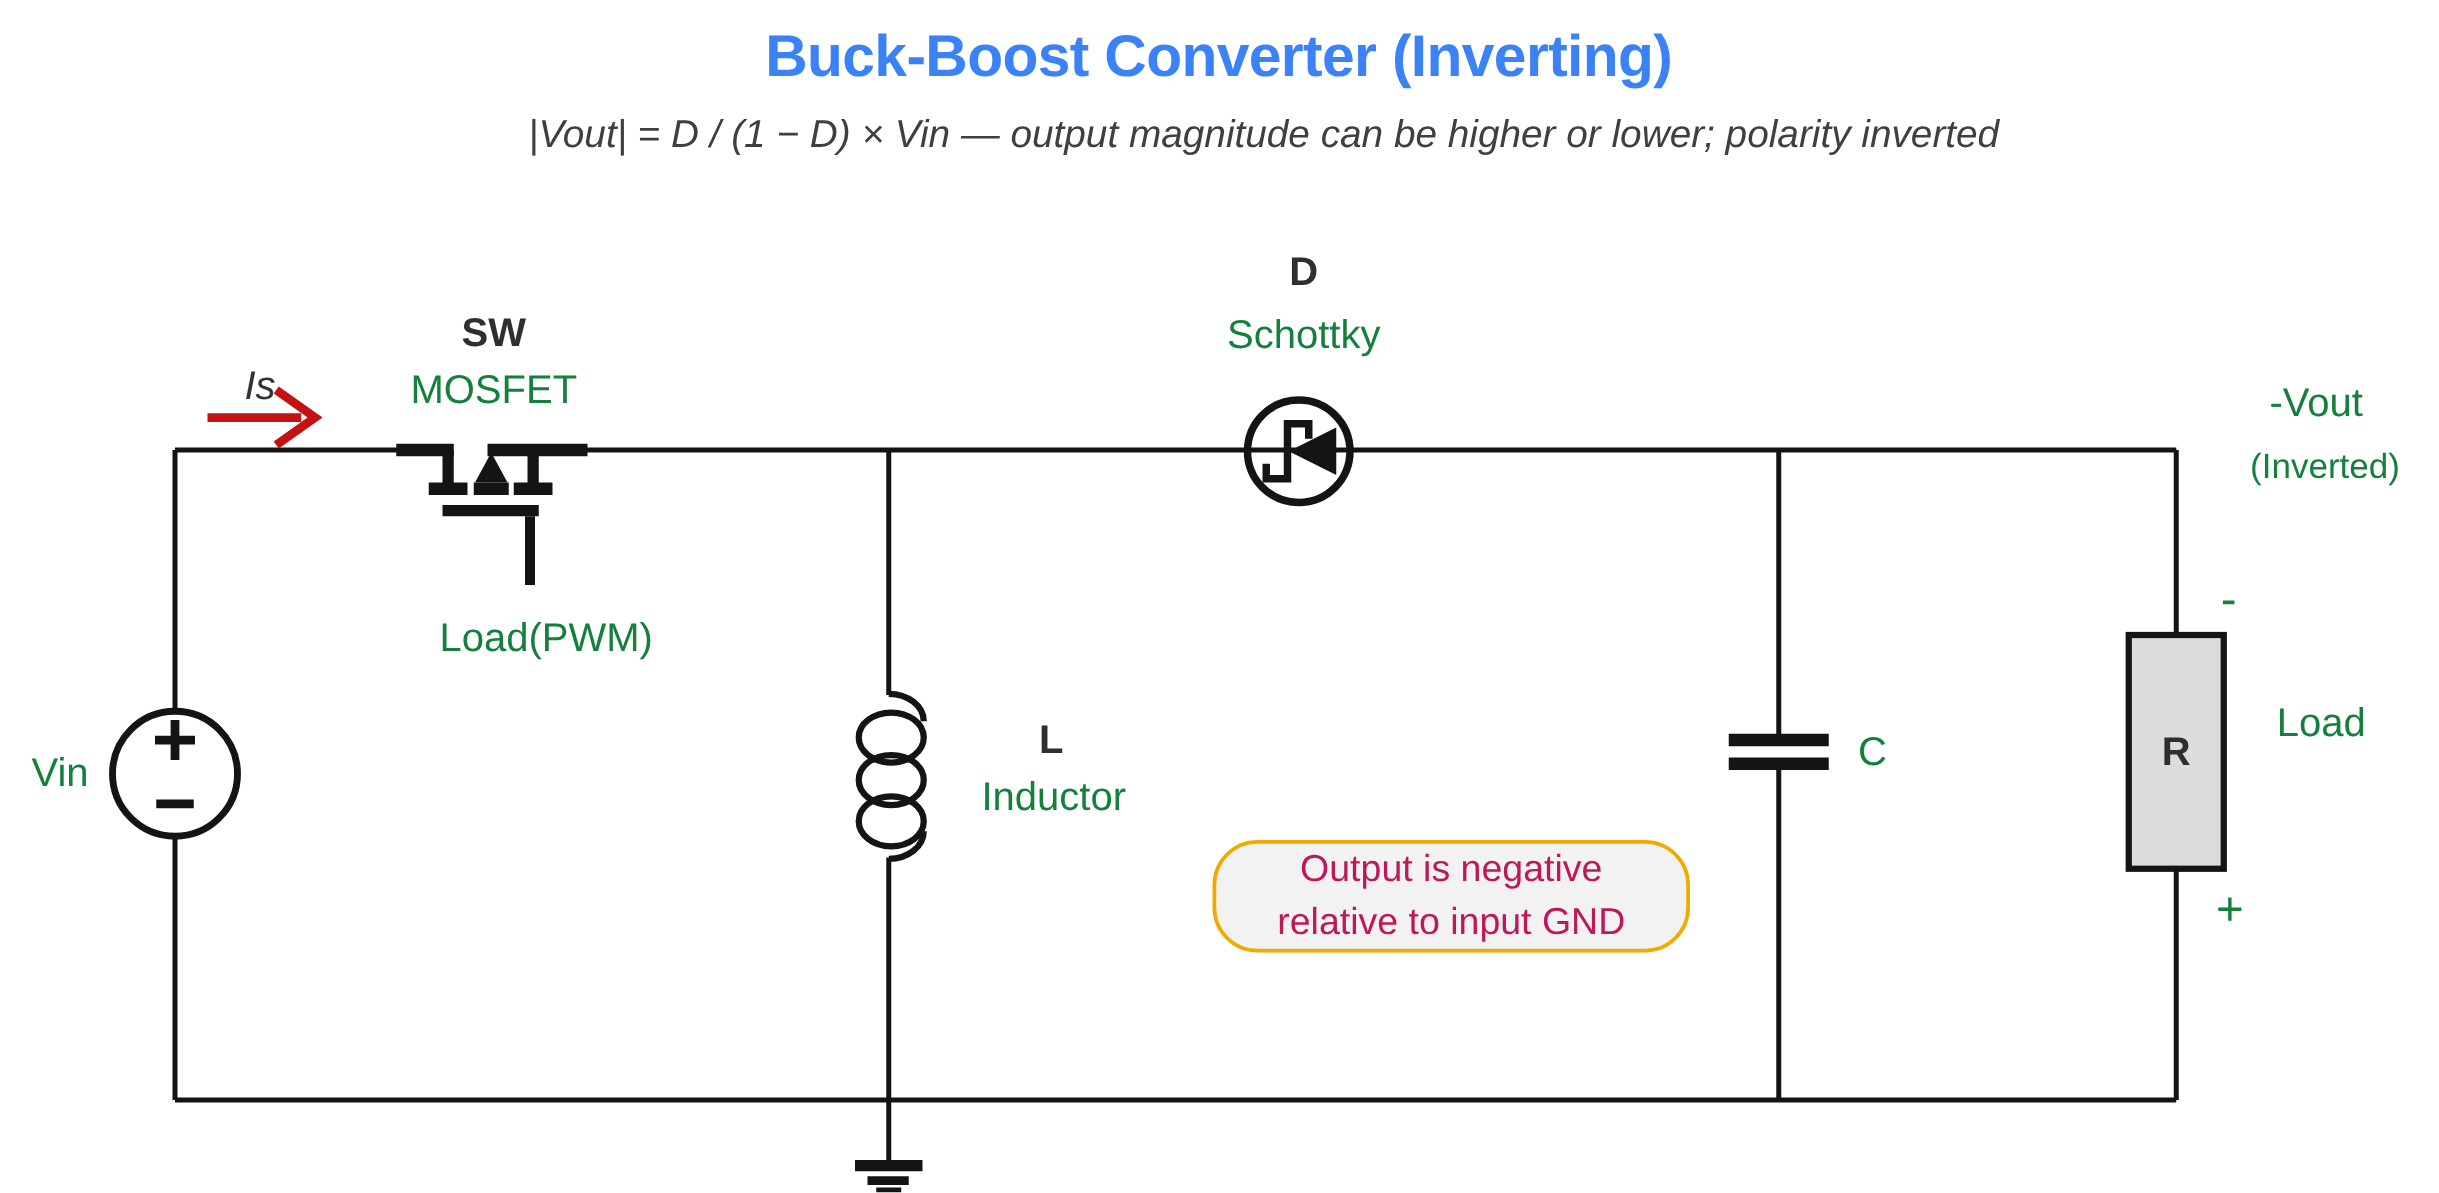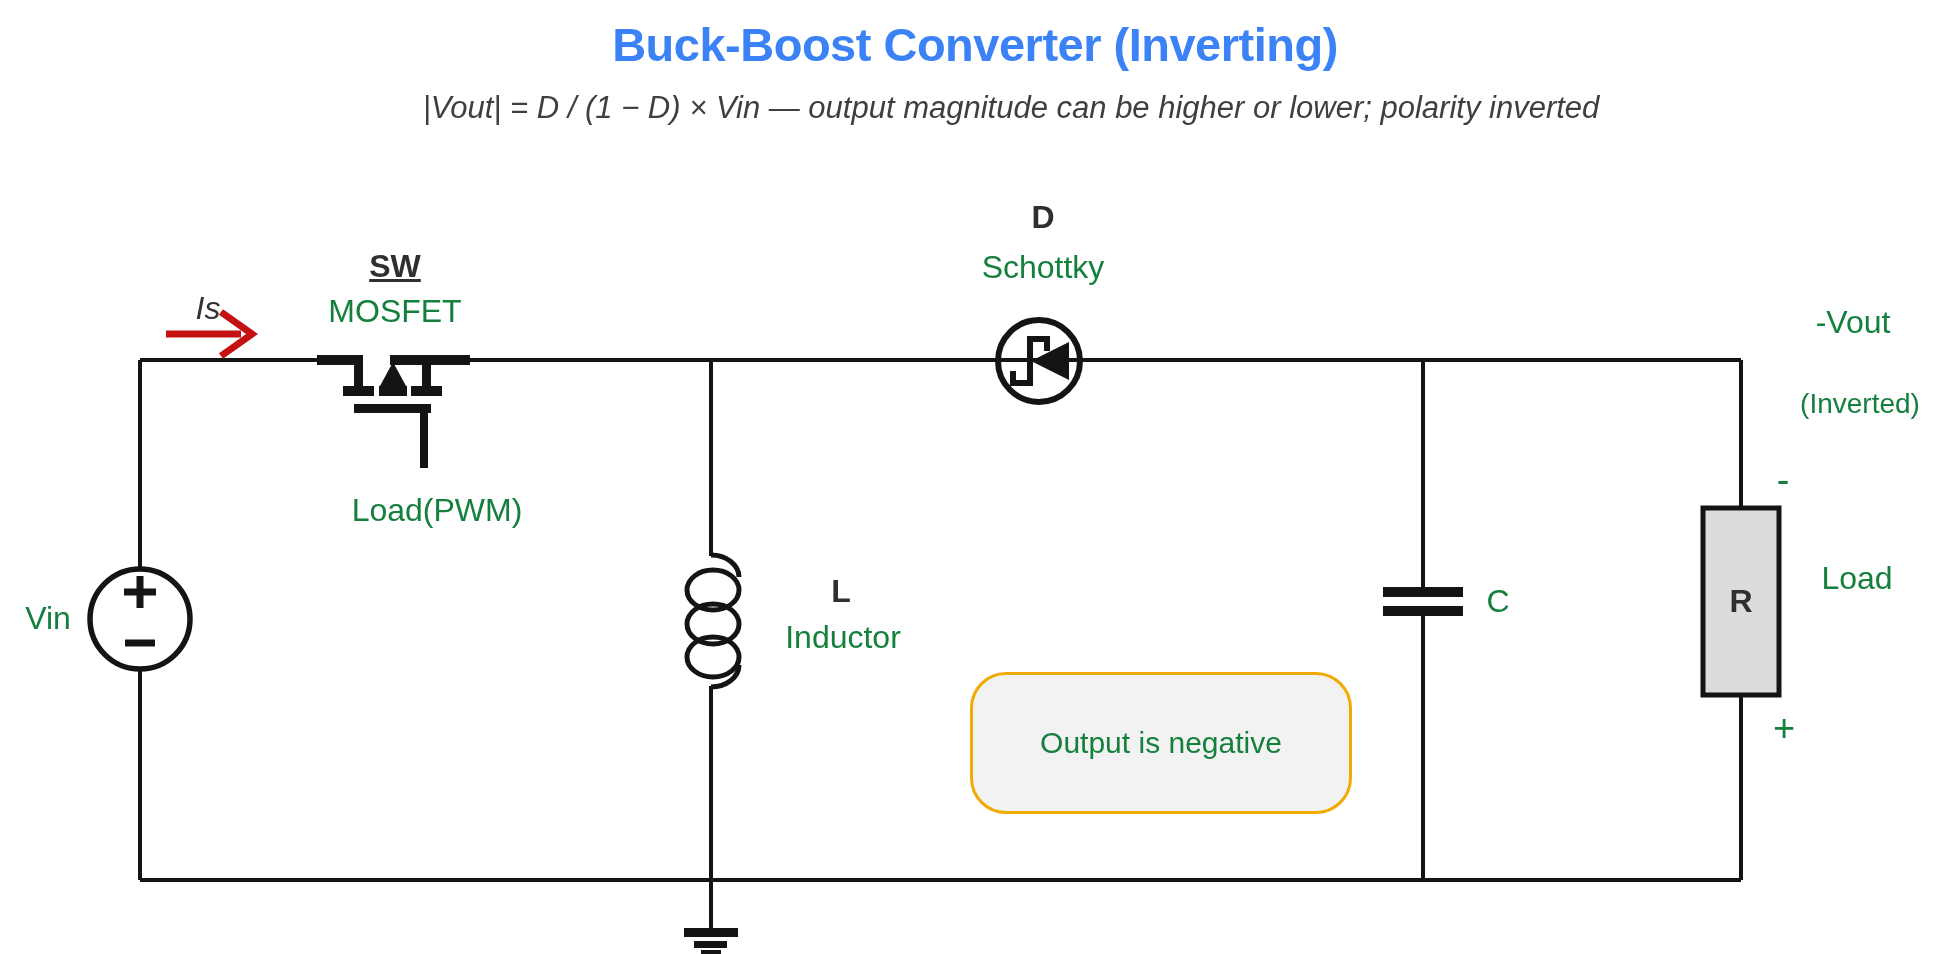--- a/index.html
+++ b/index.html
@@ -10,28 +10,28 @@
   svg.circuit { position:absolute; left:0; top:0; }
   .lbl {
     position:absolute; transform:translate(-50%,-50%);
     color:#15803d; white-space:nowrap; line-height:1;
   }
   .title   { font-size:47px; font-weight:700; color:#3b82f6; letter-spacing:-0.5px; }
   .subtitle{ font-size:31px; font-style:italic; color:#3f3f3f;margin-left:36px; }
   .comp    { font-size:32px; }
   .bold    { font-weight:700; color:#2f2f2f; }
   .italic  { font-style:italic; }
-  .small   { font-size:28px;margin-top:31px; }
+  .small   { font-size:28px; }
   .sign    { font-size:38px; }
   .note {
-    position:absolute; left:970px; top:672px; width:382px; height:142px;
+    position:absolute; left:970px; top:672px; width:382px; height:90px;
     box-sizing:border-box; background:#f2f2f2; border:3px solid #f0ab00;
     border-radius:36px; display:flex; flex-direction:column;
     align-items:center; justify-content:center;
-    font-size:30px; color:#15803d; line-height:1.4;
+    font-size:30px; color:#be185d; line-height:1.4;
   }
 </style>
 </head>
 <body>
 
 <div class="stage">
 
   <svg class="circuit" width="1951" height="954" viewBox="0 0 1951 954">
     <g stroke="#141414" stroke-width="4" fill="none">
 
@@ -98,21 +98,21 @@
       <path d="M166 334 H241"></path>
       <path d="M221 312 L252 334 L221 356"></path>
     </g>
   </svg>
 
   <div class="lbl title" style="left:975px; top:44px;">Buck-Boost Converter (Inverting)</div>
   <div class="lbl subtitle" style="left:975px; top:107px;">|Vout| = D / (1 − D) × Vin — output magnitude can be higher or lower; polarity inverted</div>
 
   <div class="lbl comp italic" style="left:208px; top:308px; color:#333;text-align:center;">Is</div>
 
-  <div class="lbl comp bold" style="left:395px; top:266px;text-decoration:underline;">SW</div>
+  <div class="lbl comp bold" style="left:395px; top:266px;">SW</div>
   <div class="lbl comp" style="left:395px; top:311px;">MOSFET</div>
   <div class="lbl comp" style="left:437px; top:510px;">Load(PWM)</div>
 
   <div class="lbl comp bold" style="left:1043px; top:217px;">D</div>
   <div class="lbl comp" style="left:1043px; top:267px;">Schottky</div>
 
   <div class="lbl comp" style="left:1853px; top:322px;">-Vout</div>
   <div class="lbl small" style="left:1860px; top:373px;">(Inverted)</div>
 
   <div class="lbl comp" style="left:48px; top:618px;">Vin</div>
@@ -122,15 +122,16 @@
 
   <div class="lbl comp" style="left:1498px; top:601px;">C</div>
 
   <div class="lbl comp bold" style="left:1741px; top:601px;">R</div>
   <div class="lbl comp" style="left:1857px; top:578px;">Load</div>
   <div class="lbl sign" style="left:1783px; top:480px;">-</div>
   <div class="lbl sign" style="left:1784px; top:728px;">+</div>
 
   <div class="note">
     <span>Output is negative</span>
+    <span>relative to input GND</span>
   </div>
 
 </div>
 
 </body></html>

